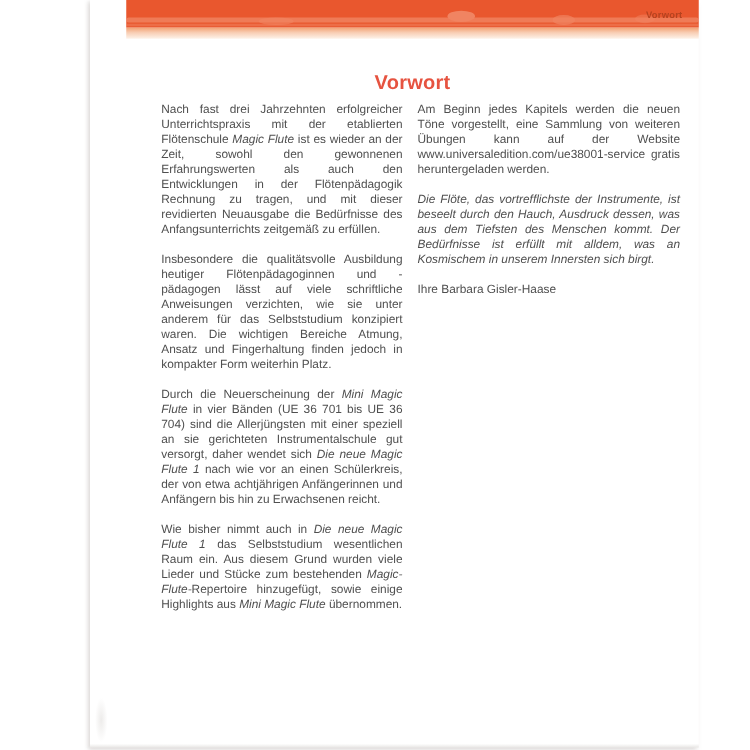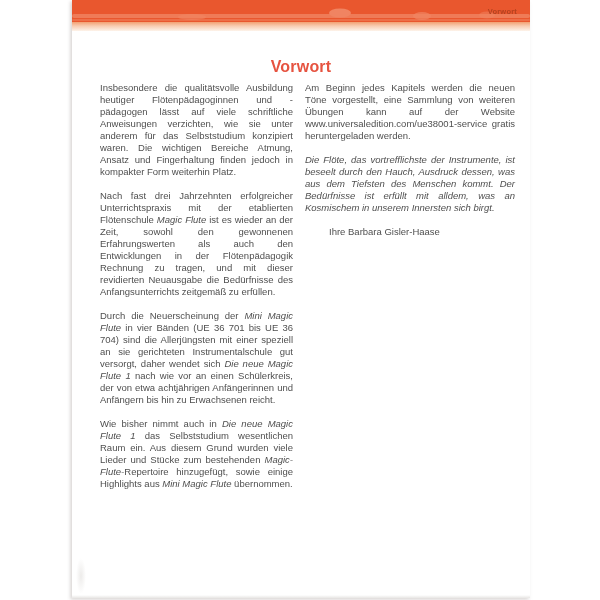--- a/index.html
+++ b/index.html
@@ -4,20 +4,21 @@
 <style>
   html, body { margin: 0; padding: 0; background: #ffffff; }
   body {
     width: 600px; height: 600px; position: relative; overflow: hidden;
     font-family: "Liberation Sans", sans-serif;
   }
   .page {
     position: absolute; left: 72px; top: 0; width: 458px; height: 598px;
     background: #ffffff;
     box-shadow: -2px 1px 3px rgba(120,110,105,0.18), -1px 3px 4px rgba(120,110,105,0.12);
+    padding-left: 29px;
   }
   .band {
     position: relative; width: 100%; height: 22px;
     background: #e9572e; overflow: hidden;
   }
   .band-fade {
     width: 100%; height: 9px;
     background: linear-gradient(180deg, #f2a173 0%, #f8cdb3 45%, #fdf3ea 100%);
   }
   .flute-svg { position: absolute; left: 0; top: 0; }
@@ -34,21 +35,21 @@
   }
   .col { color: #4f4f4f; font-size: 9.5px; line-height: 12px; }
   .col-left  { width: 193px; }
   .col-right { width: 210px; }
   .col p {
     margin: 0 0 12px 0; text-align: justify;
     hyphens: auto; -webkit-hyphens: auto; overflow-wrap: break-word;
   }
   .col p.no-gap { margin-bottom: 0; }
   .col p em, .col p .it { font-style: italic; }
-  .signature { margin-top: 10px; color: #4f4f4f; font-size: 9.5px; line-height: 12px; margin-left: 24px; }
+  .signature { margin-top: 10px; color: #4f4f4f; font-size: 9.5px; line-height: 12px; }
   .artifact-smudge {
     position: absolute; left: 4px; bottom: 4px; width: 10px; height: 36px;
     background: radial-gradient(ellipse at center, rgba(190,185,180,0.28), rgba(190,185,180,0) 70%);
   }
   .bottom-edge {
     position: absolute; left: 0; bottom: 0; width: 100%; height: 3px;
     background: linear-gradient(180deg, rgba(200,195,190,0.0), rgba(190,185,180,0.35));
   }
 </style>
 </head>
@@ -68,22 +69,22 @@
       </g>
     </svg>
     <span class="band-label">Vorwort</span>
   </div>
   <div class="band-fade"></div>
 
   <h1 class="title">Vorwort</h1>
 
   <div class="cols">
     <div class="col col-left">
+      <p><span>Nach fast drei Jahrzehnten erfolgreicher Unterrichtspraxis mit der etablierten Flötenschule </span><em>Magic Flute</em><span> ist es wieder an der Zeit, sowohl den gewonnenen Erfahrungswerten als auch den Entwicklungen in der Flötenpädagogik Rechnung zu tragen, und mit dieser revidierten Neuausgabe die Bedürfnisse des Anfangsunterrichts zeitgemäß zu erfüllen.</span></p>
       <p><span>Insbesondere die qualitätsvolle Ausbildung heutiger Flötenpädagoginnen und -pädagogen lässt auf viele schriftliche Anweisungen verzichten, wie sie unter anderem für das Selbststudium konzipiert waren. Die wichtigen Bereiche Atmung, Ansatz und Fingerhaltung finden jedoch in kompakter Form weiterhin Platz.</span></p>
-      <p><span>Nach fast drei Jahrzehnten erfolgreicher Unterrichtspraxis mit der etablierten Flötenschule </span><em>Magic Flute</em><span> ist es wieder an der Zeit, sowohl den gewonnenen Erfahrungswerten als auch den Entwicklungen in der Flötenpädagogik Rechnung zu tragen, und mit dieser revidierten Neuausgabe die Bedürfnisse des Anfangsunterrichts zeitgemäß zu erfüllen.</span></p>
       <p><span>Durch die Neuerscheinung der </span><em>Mini Magic Flute</em><span> in vier Bänden (UE 36 701 bis UE 36 704) sind die Allerjüngsten mit einer speziell an sie gerichteten Instrumentalschule gut versorgt, daher wendet sich </span><em>Die neue Magic Flute 1</em><span> nach wie vor an einen Schülerkreis, der von etwa achtjährigen Anfängerinnen und Anfängern bis hin zu Erwachsenen reicht.</span></p>
       <p><span>Wie bisher nimmt auch in </span><em>Die neue Magic Flute 1</em><span> das Selbststudium wesentlichen Raum ein. Aus diesem Grund wurden viele Lieder und Stücke zum bestehenden </span><em>Magic-Flute-</em><span>Repertoire hinzugefügt, sowie einige Highlights aus </span><em>Mini Magic Flute</em><span> übernommen.</span></p>
     </div>
     <div class="col col-right">
       <p><span>Am Beginn jedes Kapitels werden die neuen Töne vorgestellt, eine Sammlung von weiteren Übungen kann auf der Website www.universaledition.com/ue38001-service gratis heruntergeladen werden.</span></p>
       <p><em>Die Flöte, das vortrefflichste der Instrumente, ist beseelt durch den Hauch, Ausdruck dessen, was aus dem Tiefsten des Menschen kommt. Der Bedürfnisse ist erfüllt mit alldem, was an Kosmischem in unserem Innersten sich birgt.</em></p>
       <div class="signature">
         <div>Ihre Barbara Gisler-Haase</div>
       </div>
     </div>

